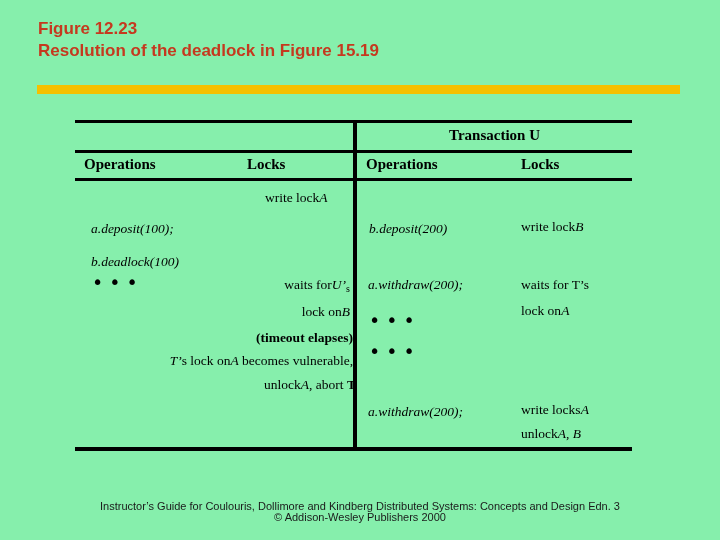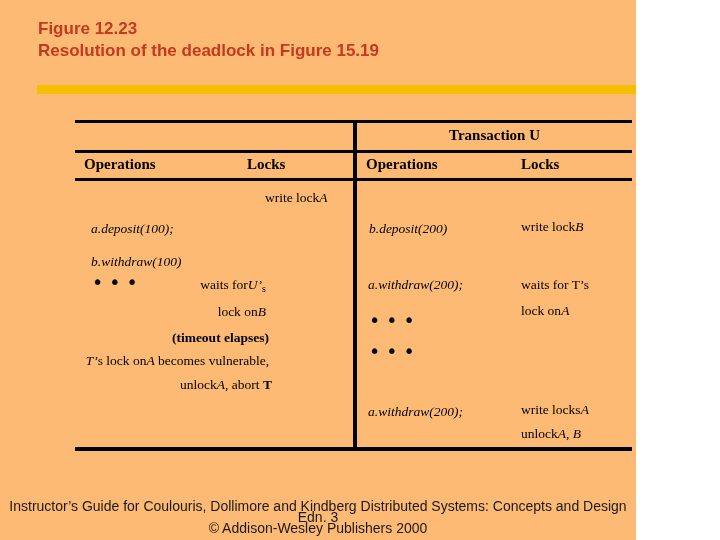--- a/index.html
+++ b/index.html
@@ -1,16 +1,16 @@
 <!DOCTYPE html>
 <html><head>
 <meta charset="utf-8">
 <style>
   html,body {margin:0; padding:0; background:#fff;}
-  .slide {position:relative; width:636px; height:540px; background:#fdba74;
+  .slide {position:relative; width:720px; height:540px; background:#86efac;
           font-family:"Liberation Serif", serif; overflow:hidden;}
 
   .title {position:absolute; left:38px; top:18px;
           font-family:"Liberation Sans", sans-serif; font-weight:bold;
           font-size:17px; line-height:22px; color:#C5391F; white-space:nowrap;}
 
   .accent-bar {position:absolute; left:37px; top:85px; width:643px; height:9px;
                background:#F5C000;}
 
   .hl {position:absolute; background:#000; height:3px;}
@@ -22,21 +22,21 @@
   .ln {position:absolute; font-size:13.5px; white-space:nowrap; color:#000;}
   .rm {font-style:normal;}
   .it {font-style:italic;}
   .bd {font-weight:bold;}
   .sub {font-size:10px; vertical-align:-3px;}
 
   .dots {position:absolute; font-family:"DejaVu Sans", sans-serif;
          font-size:19px; letter-spacing:6px; line-height:12px; color:#000;}
 
   .footer {position:absolute; left:0; right:0; top:501px; text-align:center;
-           font-family:"Liberation Sans", sans-serif; font-size:14px;
+           font-family:"Liberation Sans", sans-serif; font-size:11px;
            line-height:11px; color:#1a1a1a;}
 </style>
 </head>
 <body>
 
 <div class="slide">
 
   <div class="title">
     <div>Figure 12.23</div>
     <div>Resolution of the deadlock in Figure 15.19</div>
@@ -51,21 +51,21 @@
   <div class="vl" style="left:353px; top:120px; height:331px;"></div>
 
   <div class="hdr center" style="left:357px; top:127px; width:275px;">Transaction U</div>
   <div class="hdr" style="left:84px; top:156px;">Operations</div>
   <div class="hdr" style="left:247px; top:156px;">Locks</div>
   <div class="hdr" style="left:366px; top:156px;">Operations</div>
   <div class="hdr" style="left:521px; top:156px;">Locks</div>
 
   <div class="ln" style="left:91px; top:193px;margin-top:28px;"><span class="it">a.deposit(100);</span></div>
   <div class="ln" style="left:249px; top:190px;margin-left:16px;"><span class="rm">write lock</span><span class="it">A</span></div>
-  <div class="ln" style="left:91px; top:254px;"><span class="it">b.withdraw(100)</span></div>
+  <div class="ln" style="left:91px; top:254px;"><span class="it">b.deadlock(100)</span></div>
   <div class="dots" style="left:92px; top:276px;">•••</div>
   <div class="ln" style="right:370px; top:277px;"><span class="rm">waits for</span><span class="it">U’</span><span class="sub">s</span></div>
   <div class="ln" style="right:370px; top:304px;"><span class="rm">lock on</span><span class="it">B</span></div>
   <div class="ln" style="right:367px; top:330px;font-weight:bold;"><span class="rm">(timeout elapses)</span></div>
   <div class="ln" style="right:367px; top:353px;"><span class="it">T’</span><span class="rm">s lock on</span><span class="it">A</span><span class="rm"> becomes vulnerable,</span></div>
   <div class="ln" style="right:364px; top:377px;"><span class="rm">unlock</span><span class="it">A</span><span class="rm">, abort </span><span class="bd">T</span></div>
 
   <div class="ln" style="left:369px; top:221px;"><span class="it">b.deposit(200)</span></div>
   <div class="ln" style="left:521px; top:219px;"><span class="rm">write lock</span><span class="it">B</span></div>
   <div class="ln" style="left:368px; top:277px;"><span class="it">a.withdraw(200);</span></div>

